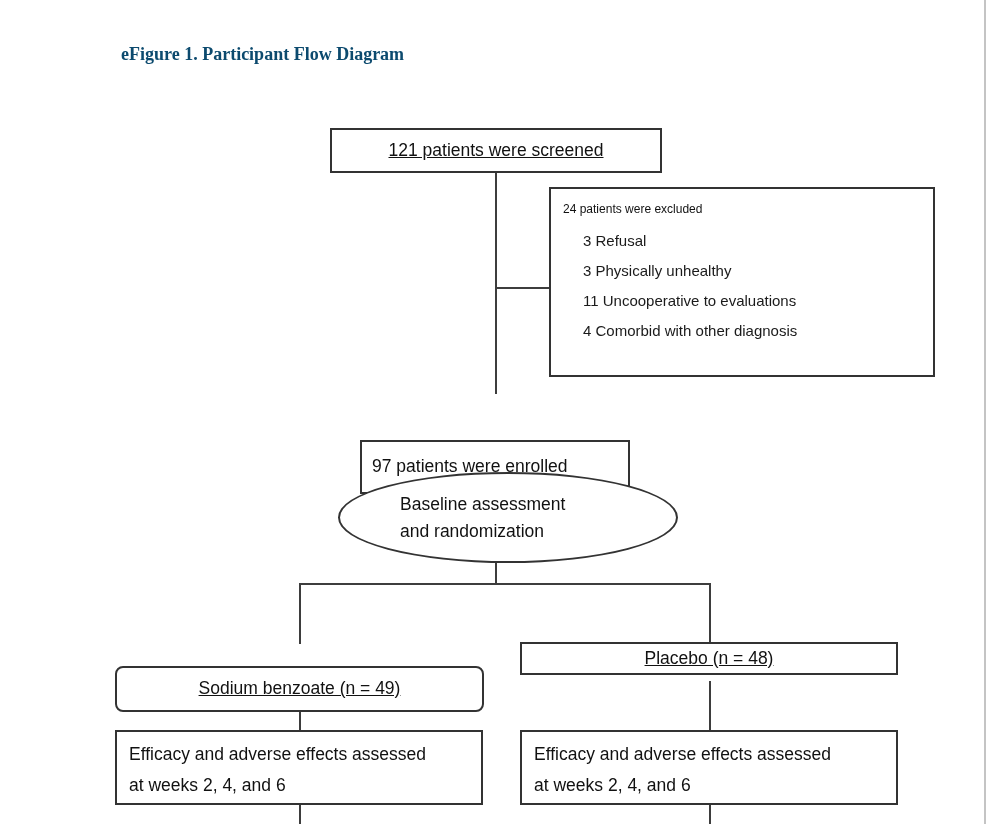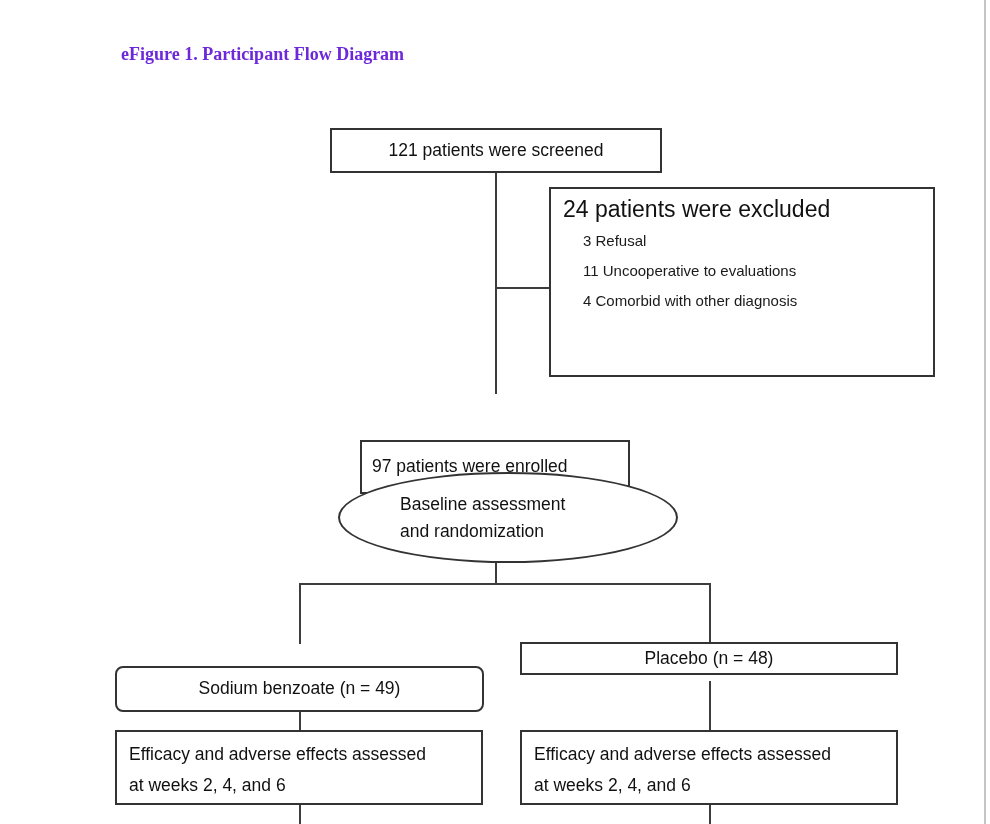--- a/index.html
+++ b/index.html
@@ -17,41 +17,41 @@
     left: 984px; top: 0; width: 2px; height: 824px;
     background: #c4c4c4;
   }
   .title {
     position: absolute;
     left: 121px; top: 44px;
     margin: 0;
     font-family: "Liberation Serif", serif;
     font-weight: bold;
     font-size: 18px;
-    color: #6d28d9;
+    color: #0c4a6e;
     white-space: nowrap;
   }
   .nbox {
     position: absolute;
     box-sizing: border-box;
     border: 2px solid #333333;
     background: #ffffff;
     font-size: 17.5px;
     line-height: 1.25;
     white-space: nowrap;
   }
-  .center { display: flex; align-items: center; justify-content: center; }
+  .center { display: flex; align-items: center; justify-content: center; text-decoration: underline; }
   .vcenter { display: flex; align-items: center; margin-top: 48px; }
   .line { position: absolute; background: #3d3d3d; }
   .line.v { width: 2px; }
   .line.h { height: 2px; }
 
   .box-screened { left: 330px; top: 128px; width: 332px; height: 45px; }
   .box-excluded { left: 549px; top: 187px; width: 386px; height: 190px; padding: 8px 12px; }
-  .excluded-header { font-size: 23px; line-height: 24px; }
+  .excluded-header { font-size: 12px; line-height: 24px; }
   .excluded-reasons { margin: 5px 0 0 20px; font-size: 15px; line-height: 30px; color: #1a1a1a; }
   .box-enrolled { left: 360px; top: 392px; width: 270px; height: 54px; padding-left: 10px; }
   .ellipse {
     left: 338px; top: 472px; width: 340px; height: 91px;
     border-radius: 50%;
     text-decoration: underline;
   }
   .ellipse-text {
     position: absolute;
     left: 60px; top: 50%;
@@ -85,20 +85,21 @@
   <div class="line v" style="left:709px; top:803px; height:21px;"></div>
 
   <div class="nbox center box-screened">
     <span>121 patients were screened</span>
   </div>
 
   <div class="nbox box-excluded">
     <div class="excluded-header">24 patients were excluded</div>
     <div class="excluded-reasons">
       <div>3 Refusal</div>
+      <div>3 Physically unhealthy</div>
       <div>11 Uncooperative to evaluations</div>
       <div>4 Comorbid with other diagnosis</div>
     </div>
   </div>
 
   <div class="nbox vcenter box-enrolled">
     <span>97 patients were enrolled</span>
   </div>
 
   <div class="nbox ellipse">

